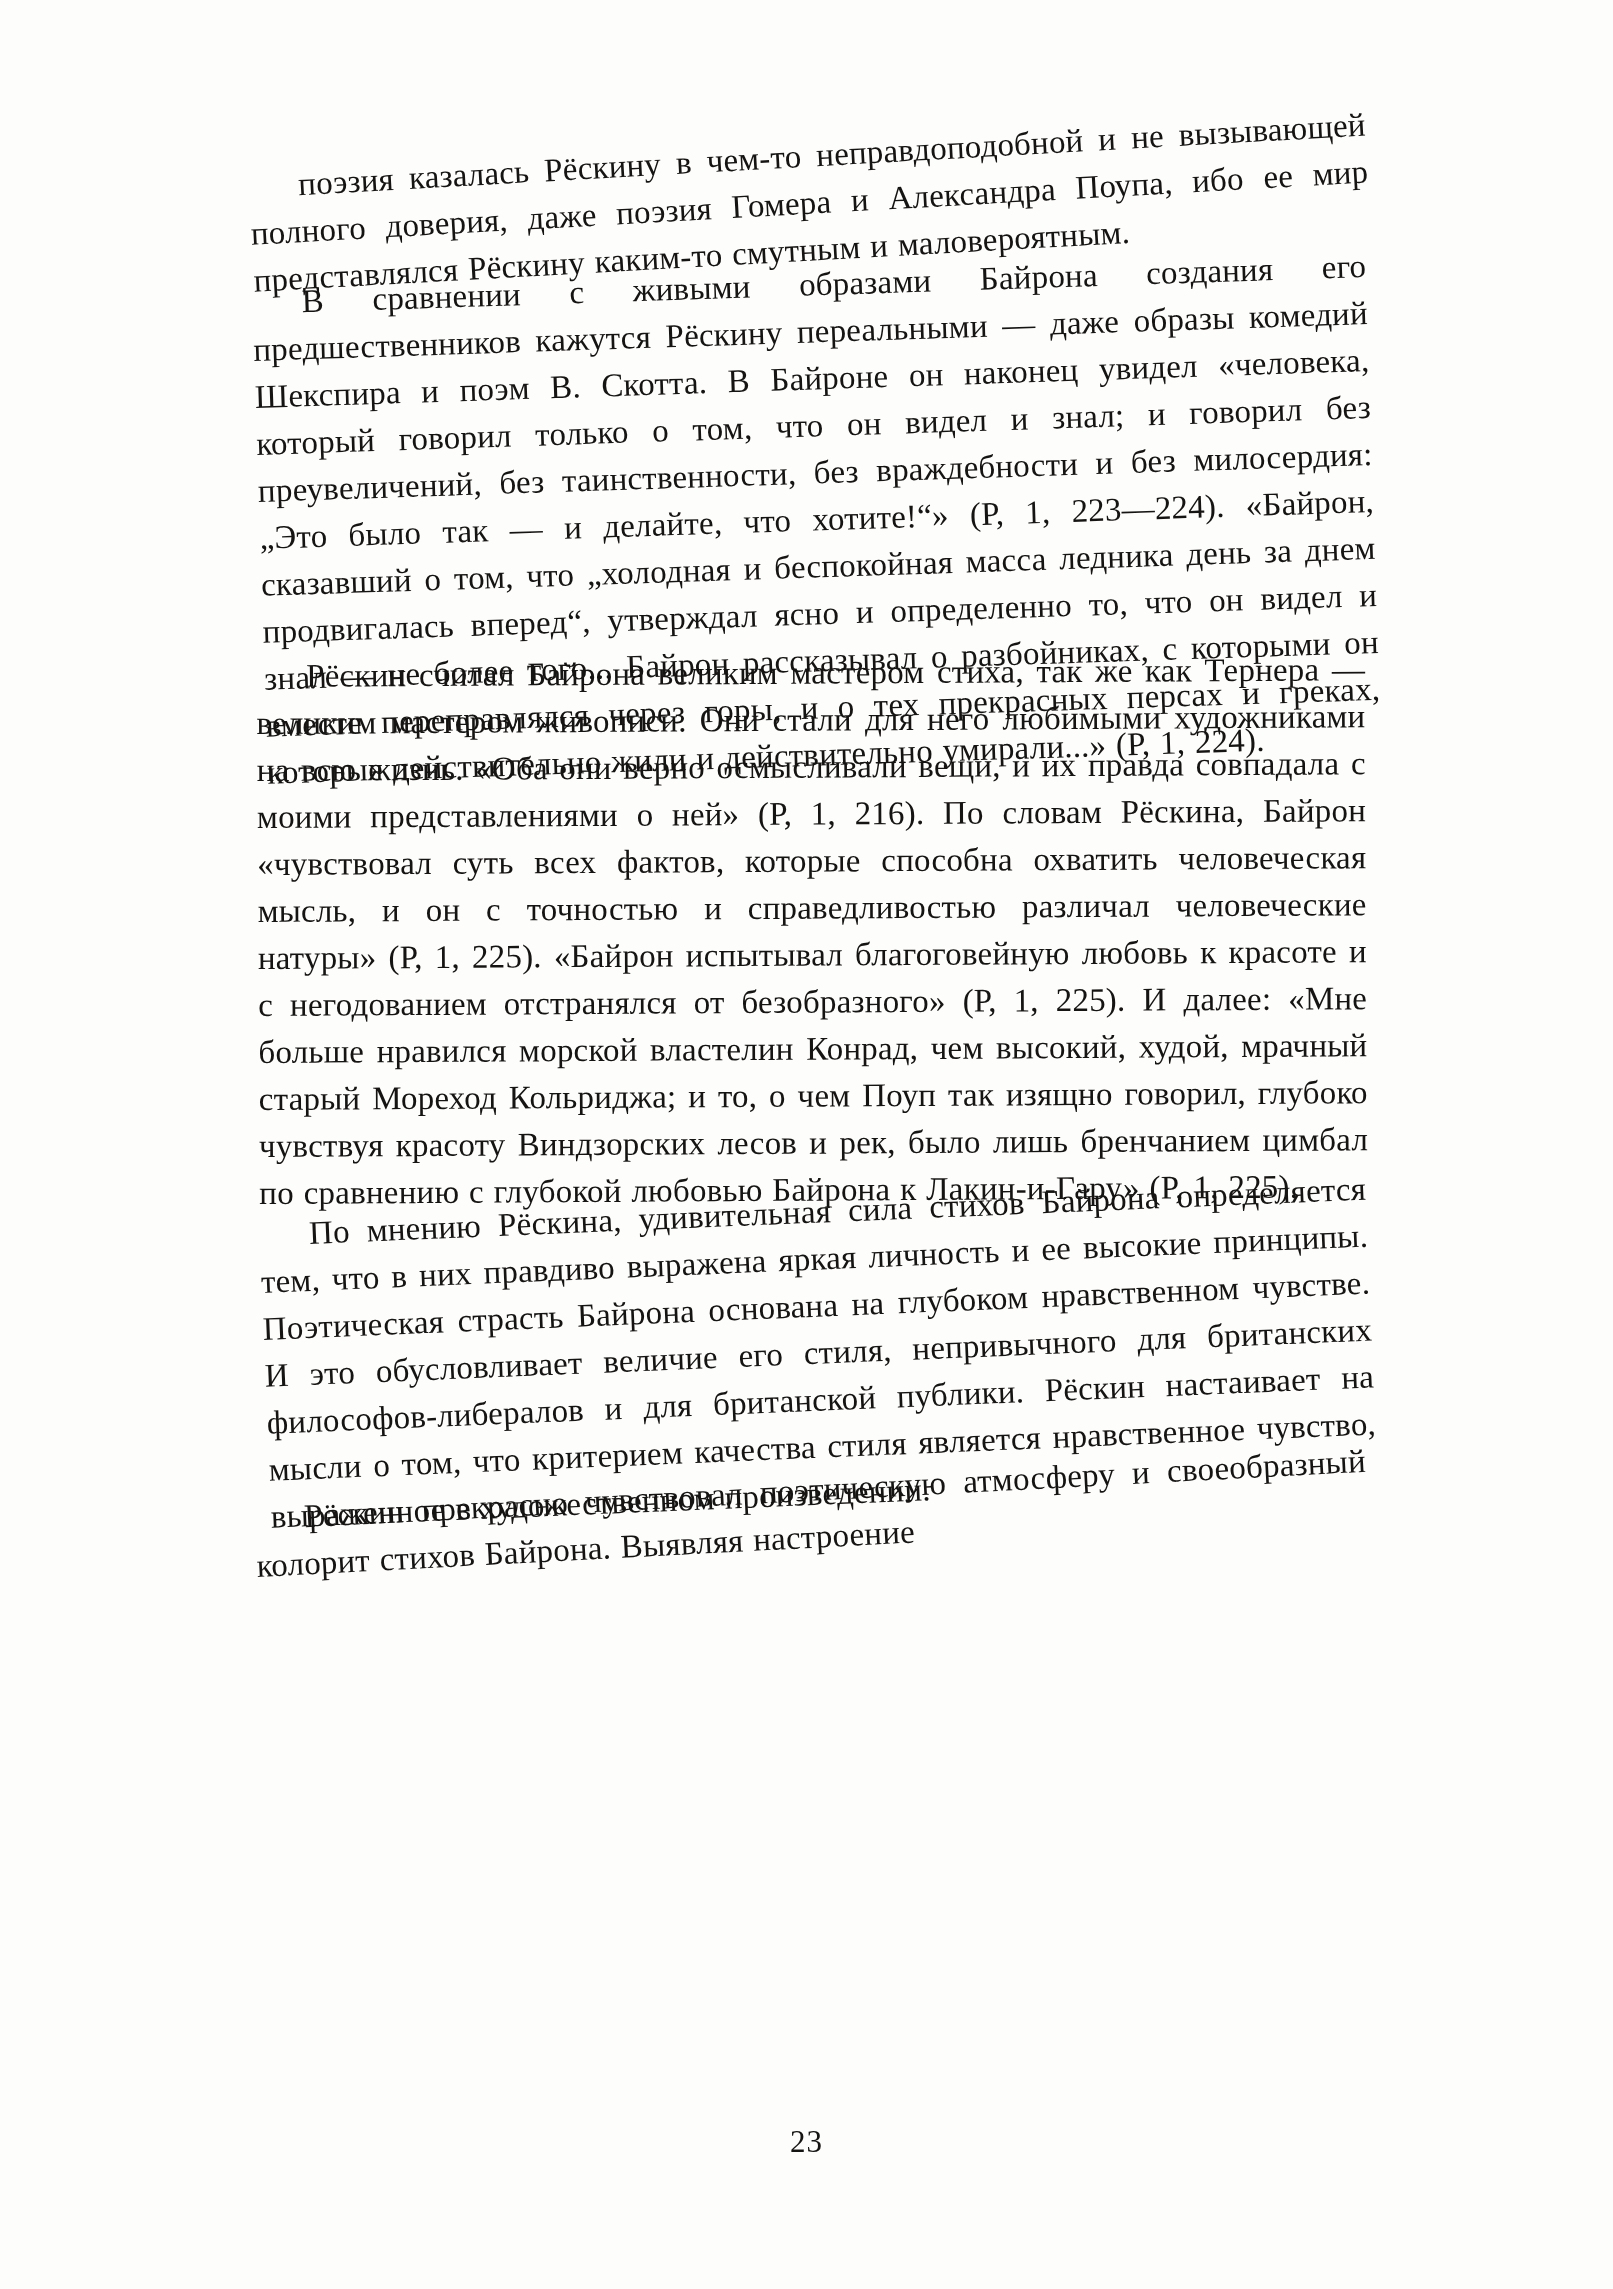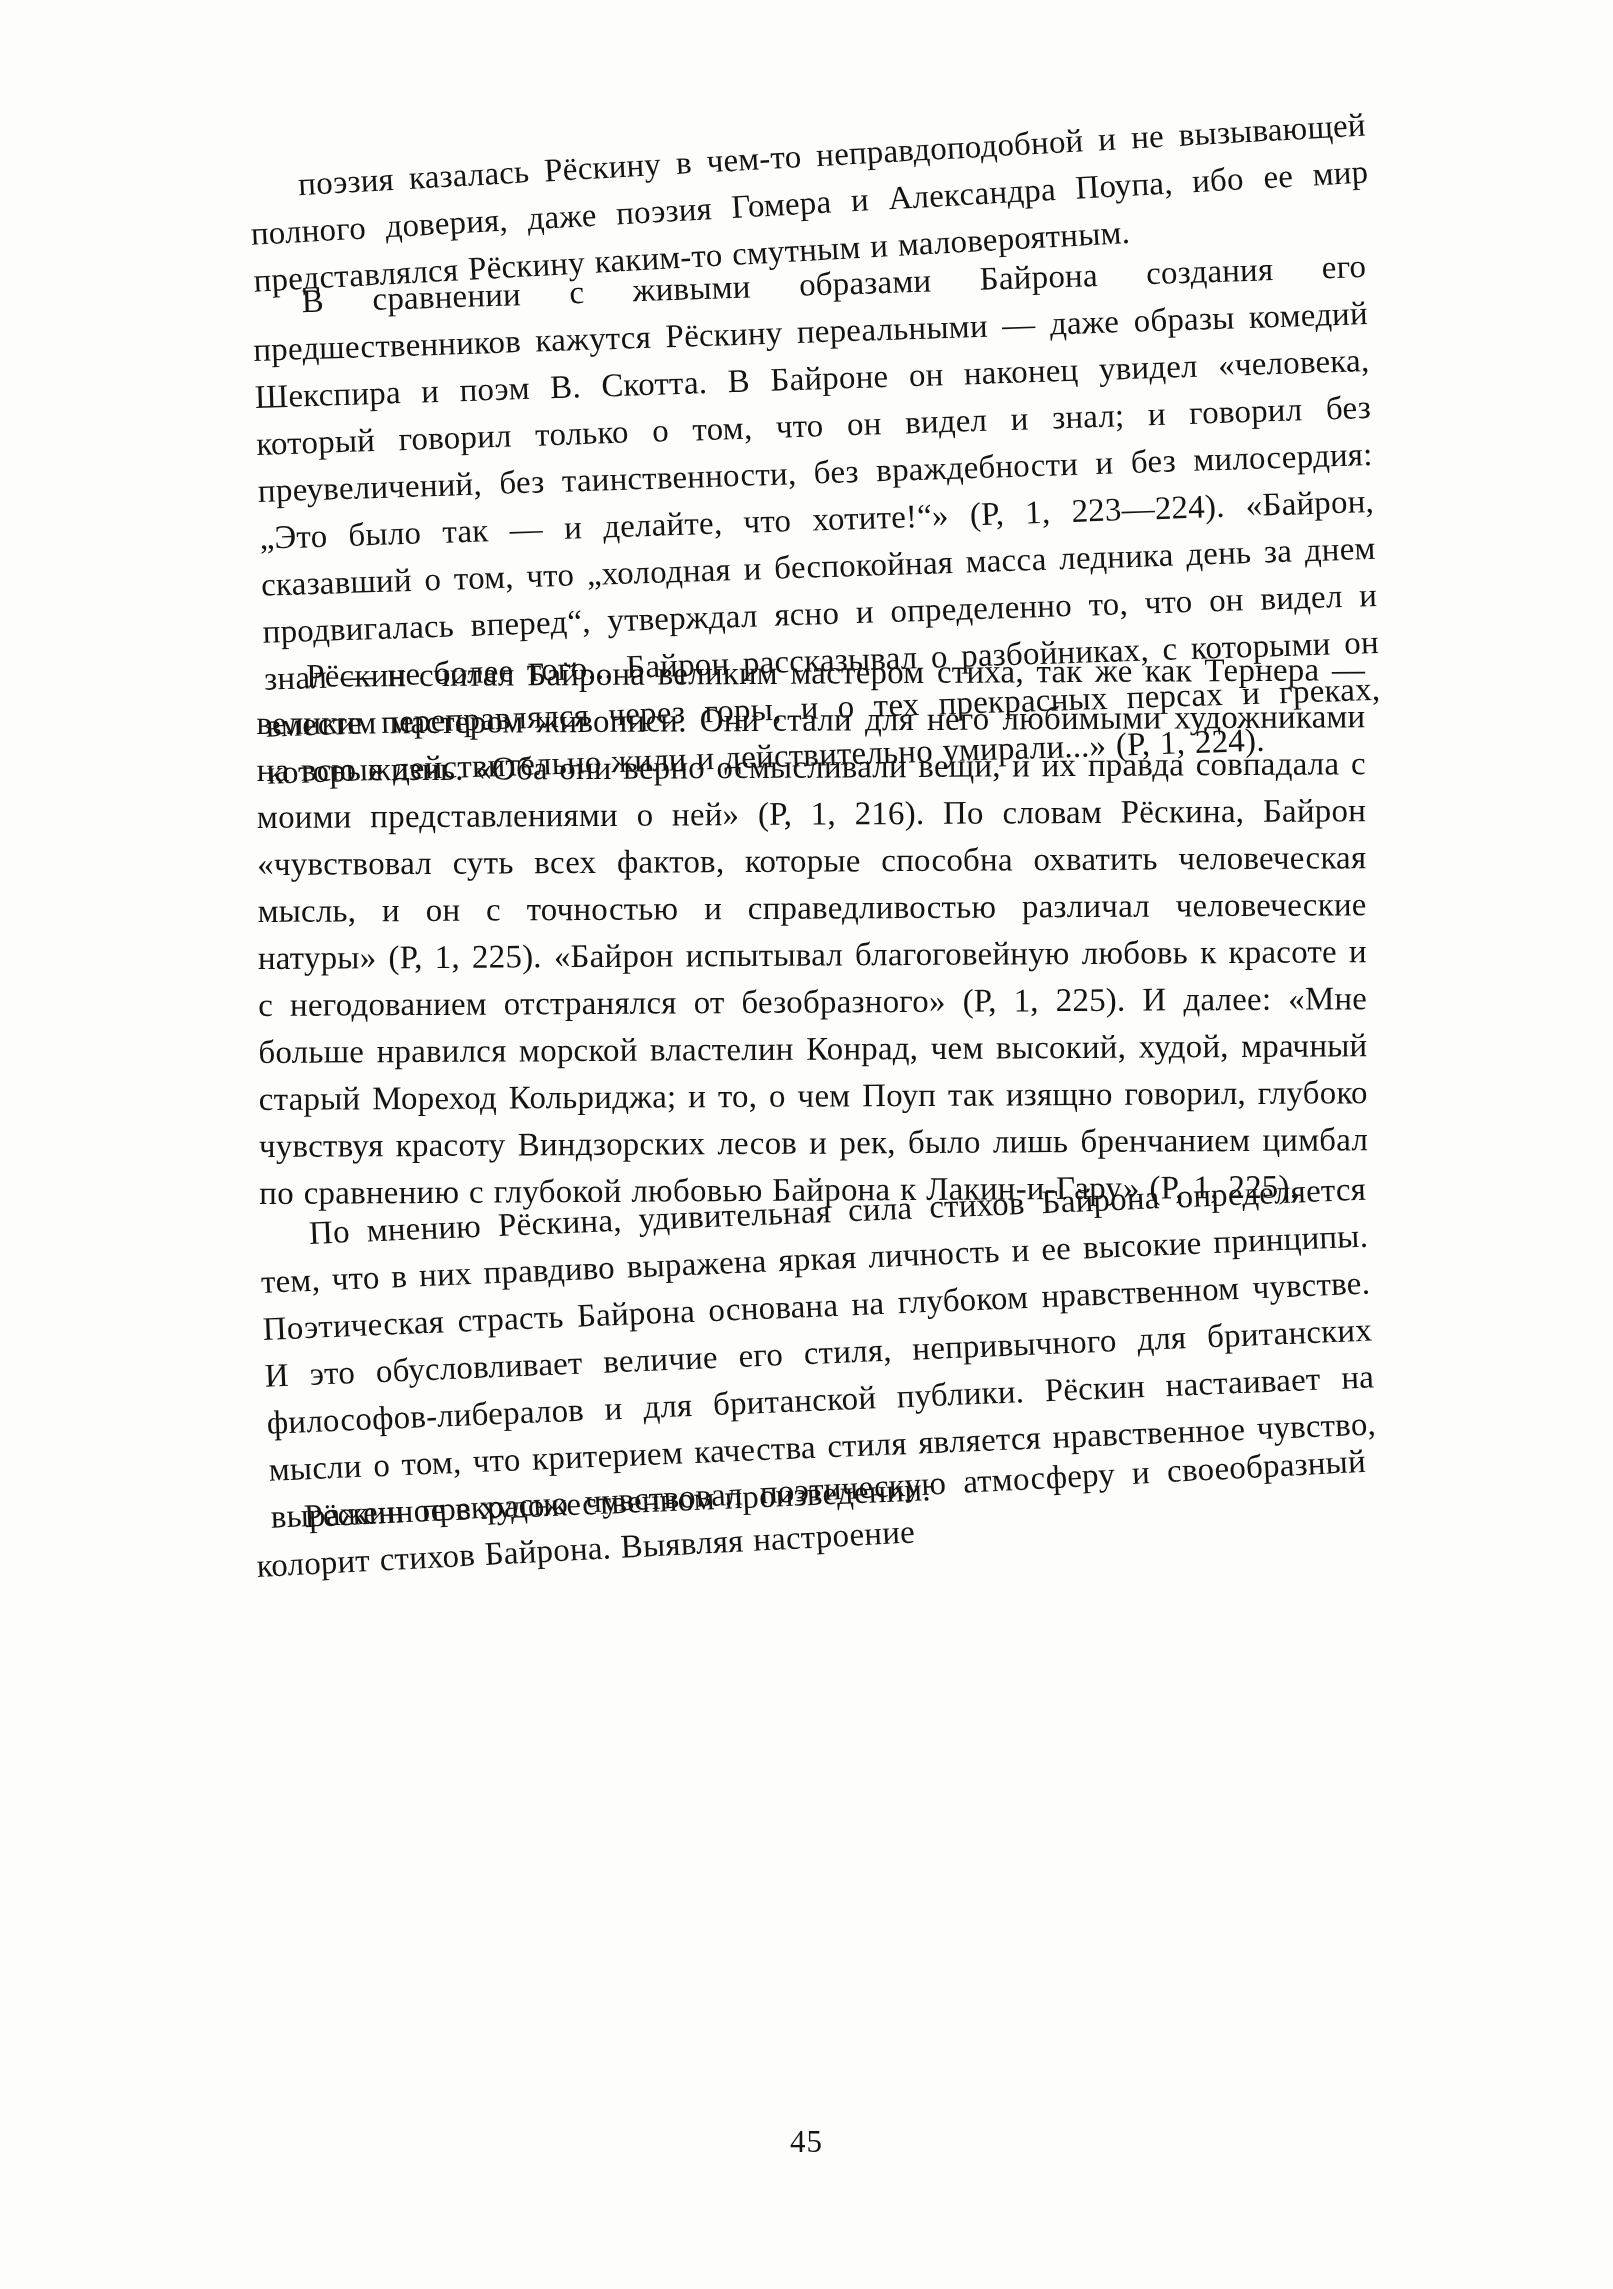--- a/index.html
+++ b/index.html
@@ -83,16 +83,16 @@
     <p class="para p2 skew-e">В сравнении с живыми образами Байрона создания его предшественников кажутся Рёскину переальными — даже образы комедий Шекспира и поэм В. Скотта. В Байроне он наконец увидел «человека, который говорил только о том, что он видел и знал; и говорил без преувеличений, без таинственности, без враждебности и без милосердия: „Это было так — и делайте, что хотите!“» (Р, 1, 223—224). «Байрон, сказавший о том, что „холодная и беспокойная масса ледника день за днем продвигалась вперед“, утверждал ясно и определенно то, что он видел и знал — не более того... Байрон рассказывал о разбойниках, с которыми он вместе переправлялся через горы, и о тех прекрасных персах и греках, которые действительно жили и действительно умирали...» (Р, 1, 224).</p>
 
     <p class="para p3 skew-d">Рёскин считал Байрона великим мастером стиха, так же как Тернера — великим мастером живописи. Они стали для него любимыми художниками на всю жизнь. «Оба они верно осмысливали вещи, и их правда совпадала с моими представлениями о ней» (Р, 1, 216). По словам Рёскина, Байрон «чувствовал суть всех фактов, которые способна охватить человеческая мысль, и он с точностью и справедливостью различал человеческие натуры» (Р, 1, 225). «Байрон испытывал благоговейную любовь к красоте и с негодованием отстранялся от безобразного» (Р, 1, 225). И далее: «Мне больше нравился морской властелин Конрад, чем высокий, худой, мрачный старый Мореход Кольриджа; и то, о чем Поуп так изящно говорил, глубоко чувствуя красоту Виндзорских лесов и рек, было лишь бренчанием цимбал по сравнению с глубокой любовью Байрона к Лакин-и-Гару» (Р, 1, 225).</p>
 
     <p class="para p4 skew-b">По мнению Рёскина, удивительная сила стихов Байрона определяется тем, что в них правдиво выражена яркая личность и ее высокие принципы. Поэтическая страсть Байрона основана на глубоком нравственном чувстве. И это обусловливает величие его стиля, непривычного для британских философов-либералов и для британской публики. Рёскин настаивает на мысли о том, что критерием качества стиля является нравственное чувство, выраженное в художественном произведении.</p>
 
     <p class="para p5 skew-a">Рёскин прекрасно чувствовал поэтическую атмосферу и своеобразный колорит стихов Байрона. Выявляя настроение</p>
 
   </div>
 
-  <div class="folio">45</div>
+  <div class="folio">23</div>
 
 </div>
 
 
 </body></html>

